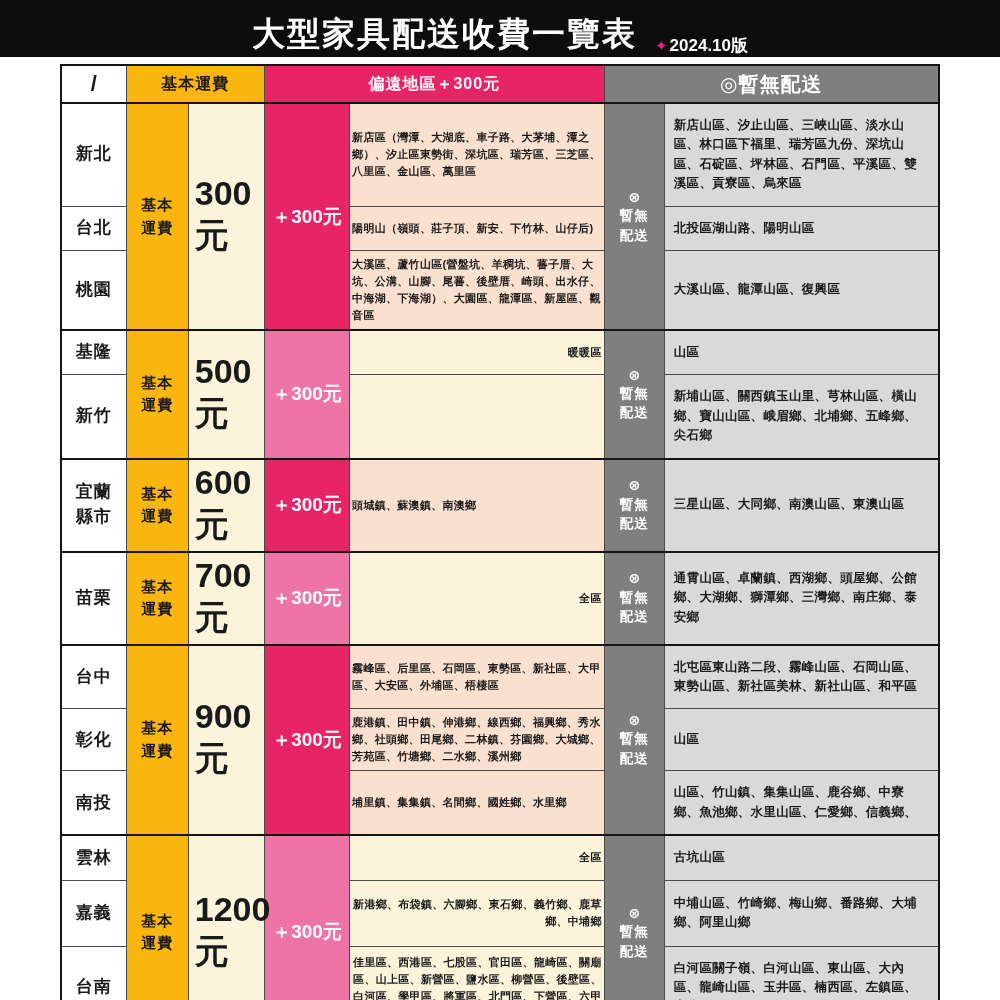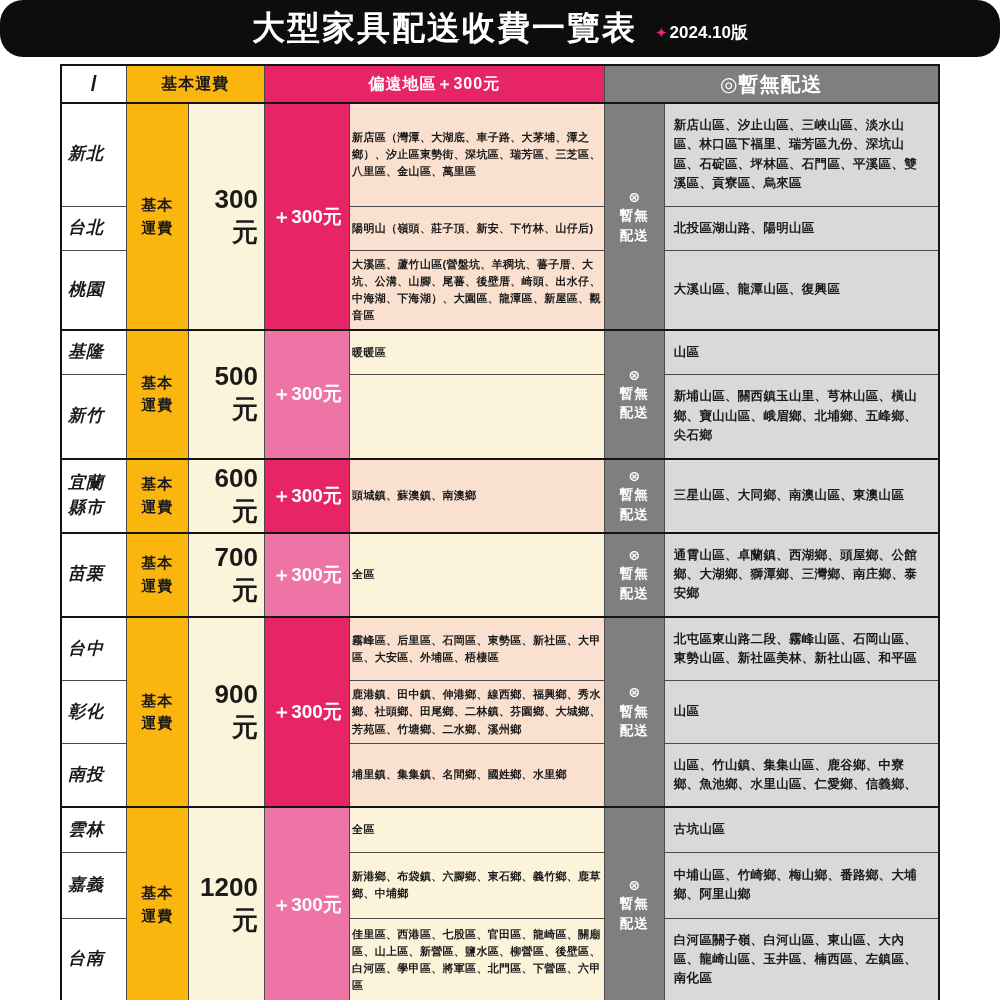--- a/index.html
+++ b/index.html
@@ -1,41 +1,41 @@
 <!DOCTYPE html>
 <html><head>
 <meta charset="utf-8">
 <style>
   html,body{margin:0;padding:0;background:#fff;}
   body{width:1000px;font-family:"Liberation Sans","DejaVu Sans",sans-serif;color:#1a1a1a;-webkit-font-smoothing:antialiased;}
-  .titlebar{background:#0d0d0d;height:57px;display:flex;align-items:center;justify-content:center;gap:18px;border-radius:23px;}
+  .titlebar{background:#0d0d0d;height:57px;display:flex;align-items:flex-end;justify-content:center;gap:18px;}
   .titlebar .main-title{color:#fff;font-size:33px;font-weight:bold;letter-spacing:2px;}
   .titlebar .version{color:#fff;font-size:17px;font-weight:bold;display:flex;align-items:center;gap:2px;margin-top:8px;}
   .titlebar .vicon{color:#e7207b;font-size:15px;}
   .frame{margin:0 60px;}
   .subtitle-box{border:2px solid #141414;border-top:none;background:#fff;height:44px;display:flex;align-items:center;justify-content:center;font-size:15px;font-weight:bold;letter-spacing:1px;}
   .gap{height:7px;}
   table.fee-table{border-collapse:collapse;width:100%;table-layout:fixed;border:2px solid #141414;}
   .fee-table td{border:1px solid #4a4a4a;padding:3px 6px;font-weight:bold;vertical-align:middle;}
   tr.g-start td{border-top:2px solid #141414;}
   tr.thead td{border-bottom:2px solid #141414;text-align:center;}
   .th-slash{background:#fff;font-size:22px;}
   .th-basic{background:#fbb50f;font-size:16px;letter-spacing:1px;}
   .th-remote{background:#e72566;color:#fff;font-size:16px;letter-spacing:1px;}
   .th-nd{background:#7f7f7f;color:#fff;font-size:20px;letter-spacing:1px;}
-  td.region{background:#fff;font-size:17px;letter-spacing:1px;line-height:1.45;font-style:italic;}
+  td.region{background:#fff;text-align:center;font-size:17px;letter-spacing:1px;line-height:1.45;}
   td.basic{background:#fbb50f;text-align:center;}
   .basicwrap{width:2.2em;margin:0 auto;font-size:15px;line-height:1.5;text-align:center;letter-spacing:1px;}
-  td.fee{background:#fcf3db;text-align:right;font-size:26px;letter-spacing:0;}
+  td.fee{background:#fcf3db;text-align:left;font-size:34px;letter-spacing:0;}
   td.plus{color:#fff;text-align:center;font-size:19px;}
   td.plus.tone-dark{background:#e72566;}
   td.plus.tone-light{background:#ef74a6;}
   td.area{font-size:11px;line-height:1.55;letter-spacing:0.3px;padding:5px 2px;margin-left:40px;}
   td.area.peach{background:#fae1cf;}
-  td.area.cream{background:#fcf3db;}
+  td.area.cream{background:#fcf3db;text-align:right;}
   td.ndcell{background:#7f7f7f;color:#fff;text-align:center;}
   .ndwrap{display:flex;flex-direction:column;align-items:center;line-height:1.45;}
   .ndicon{font-size:14px;}
   .ndtxt{display:block;width:2.2em;font-size:13.5px;text-align:center;letter-spacing:1px;font-family:Liberation Mono, monospace;}
   td.nd{background:#d9d9d9;font-size:12.5px;line-height:1.55;letter-spacing:0.3px;padding:12px 9px;}
 </style>
 </head>
 <body>
 
 <div class="titlebar">

